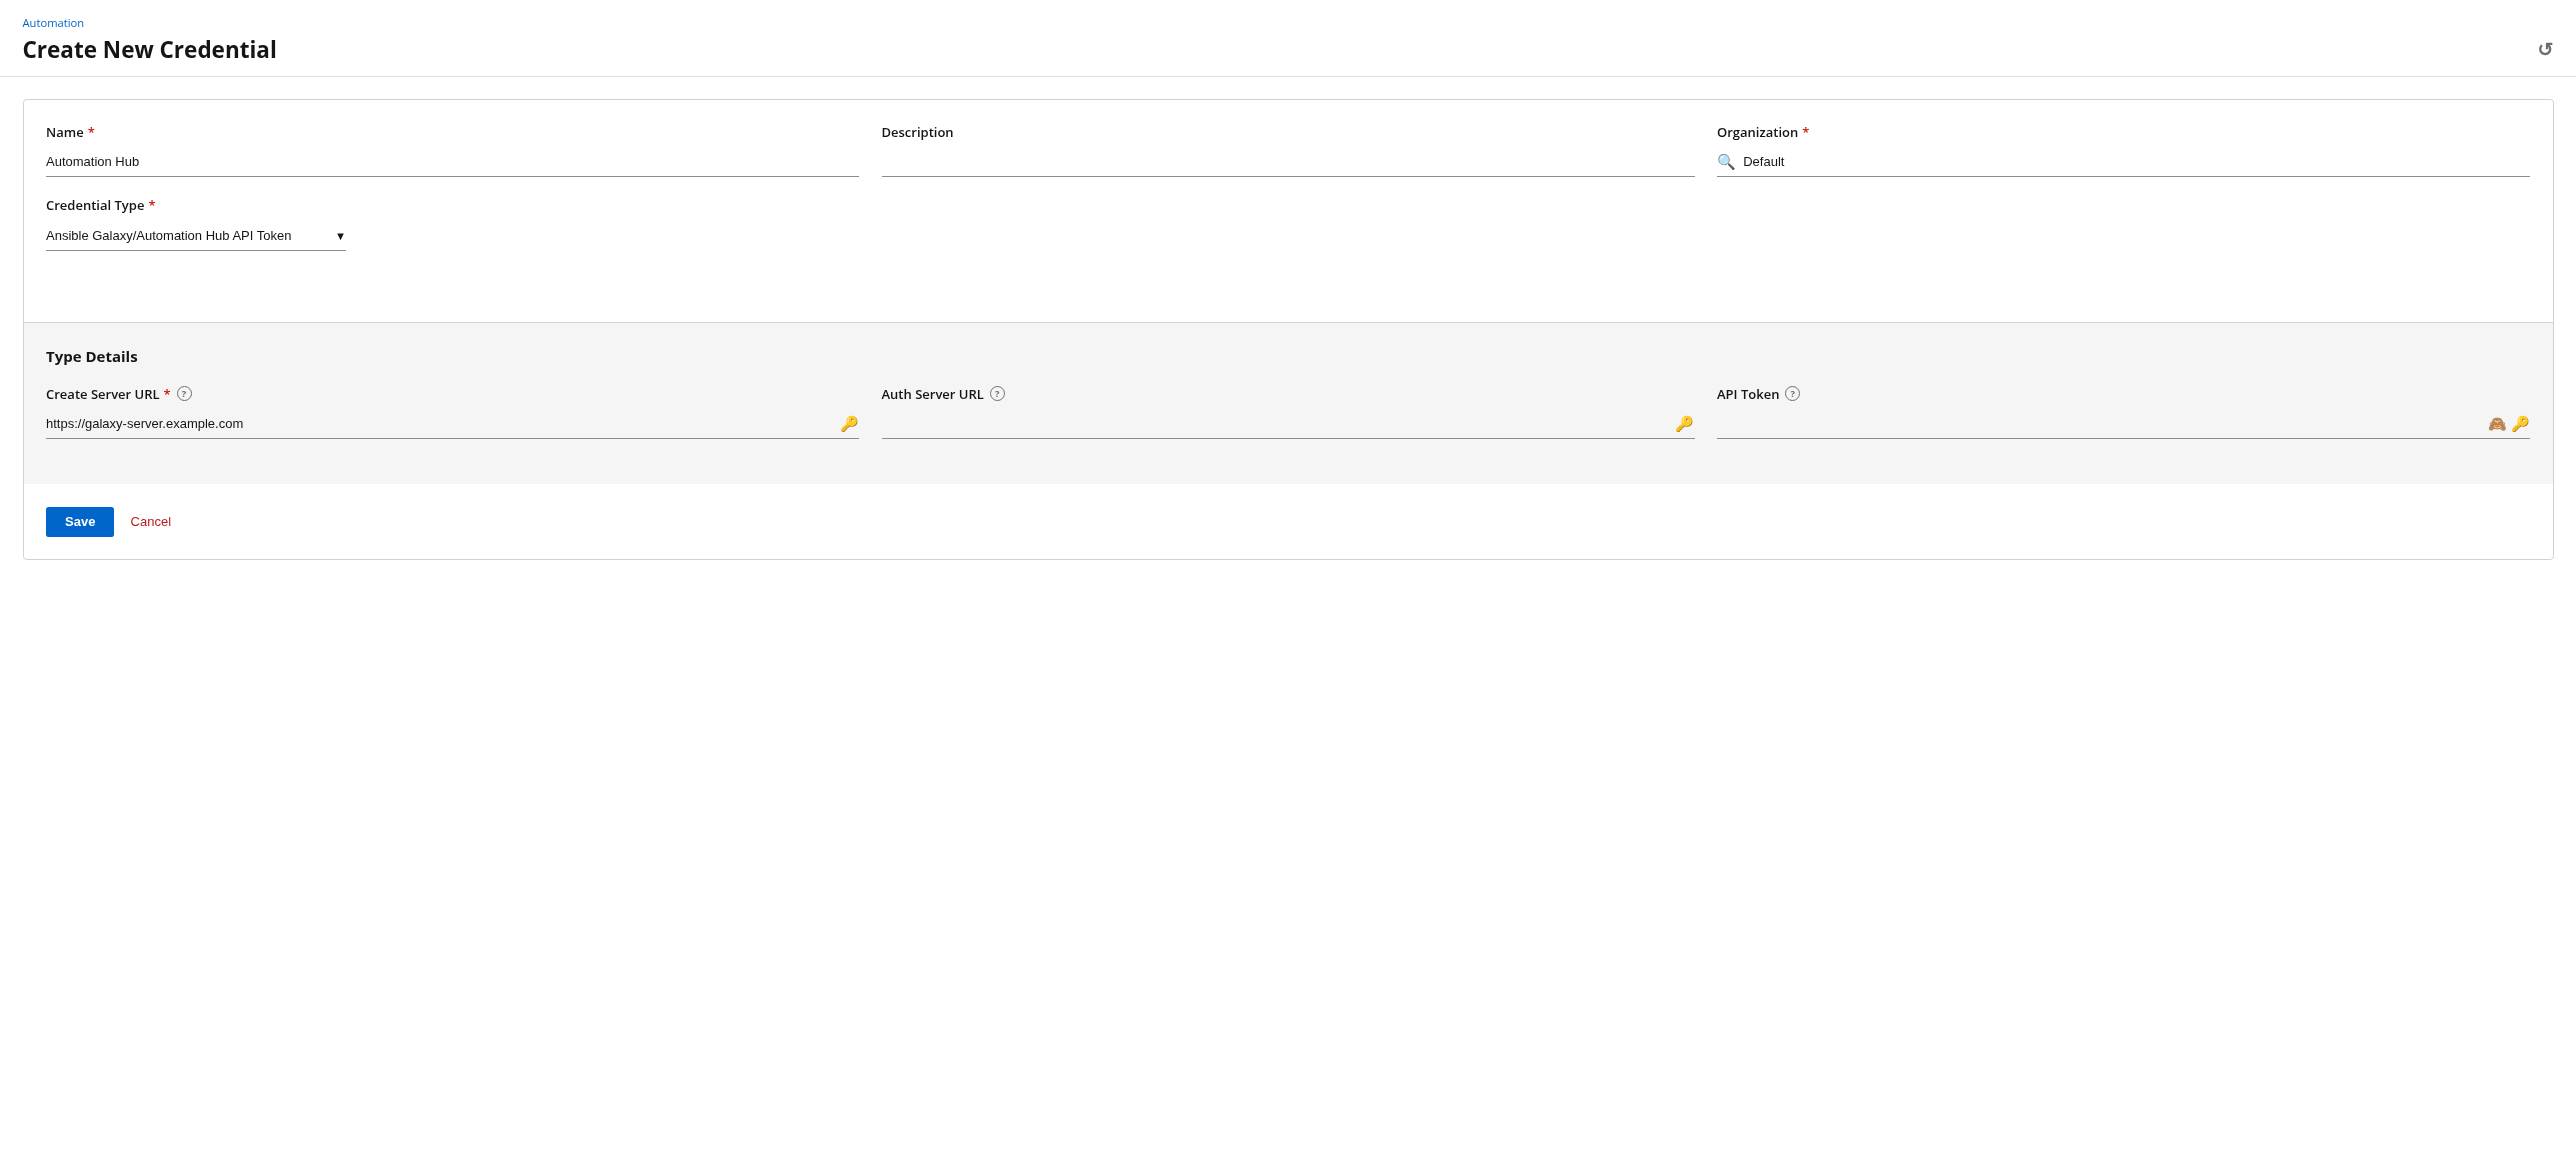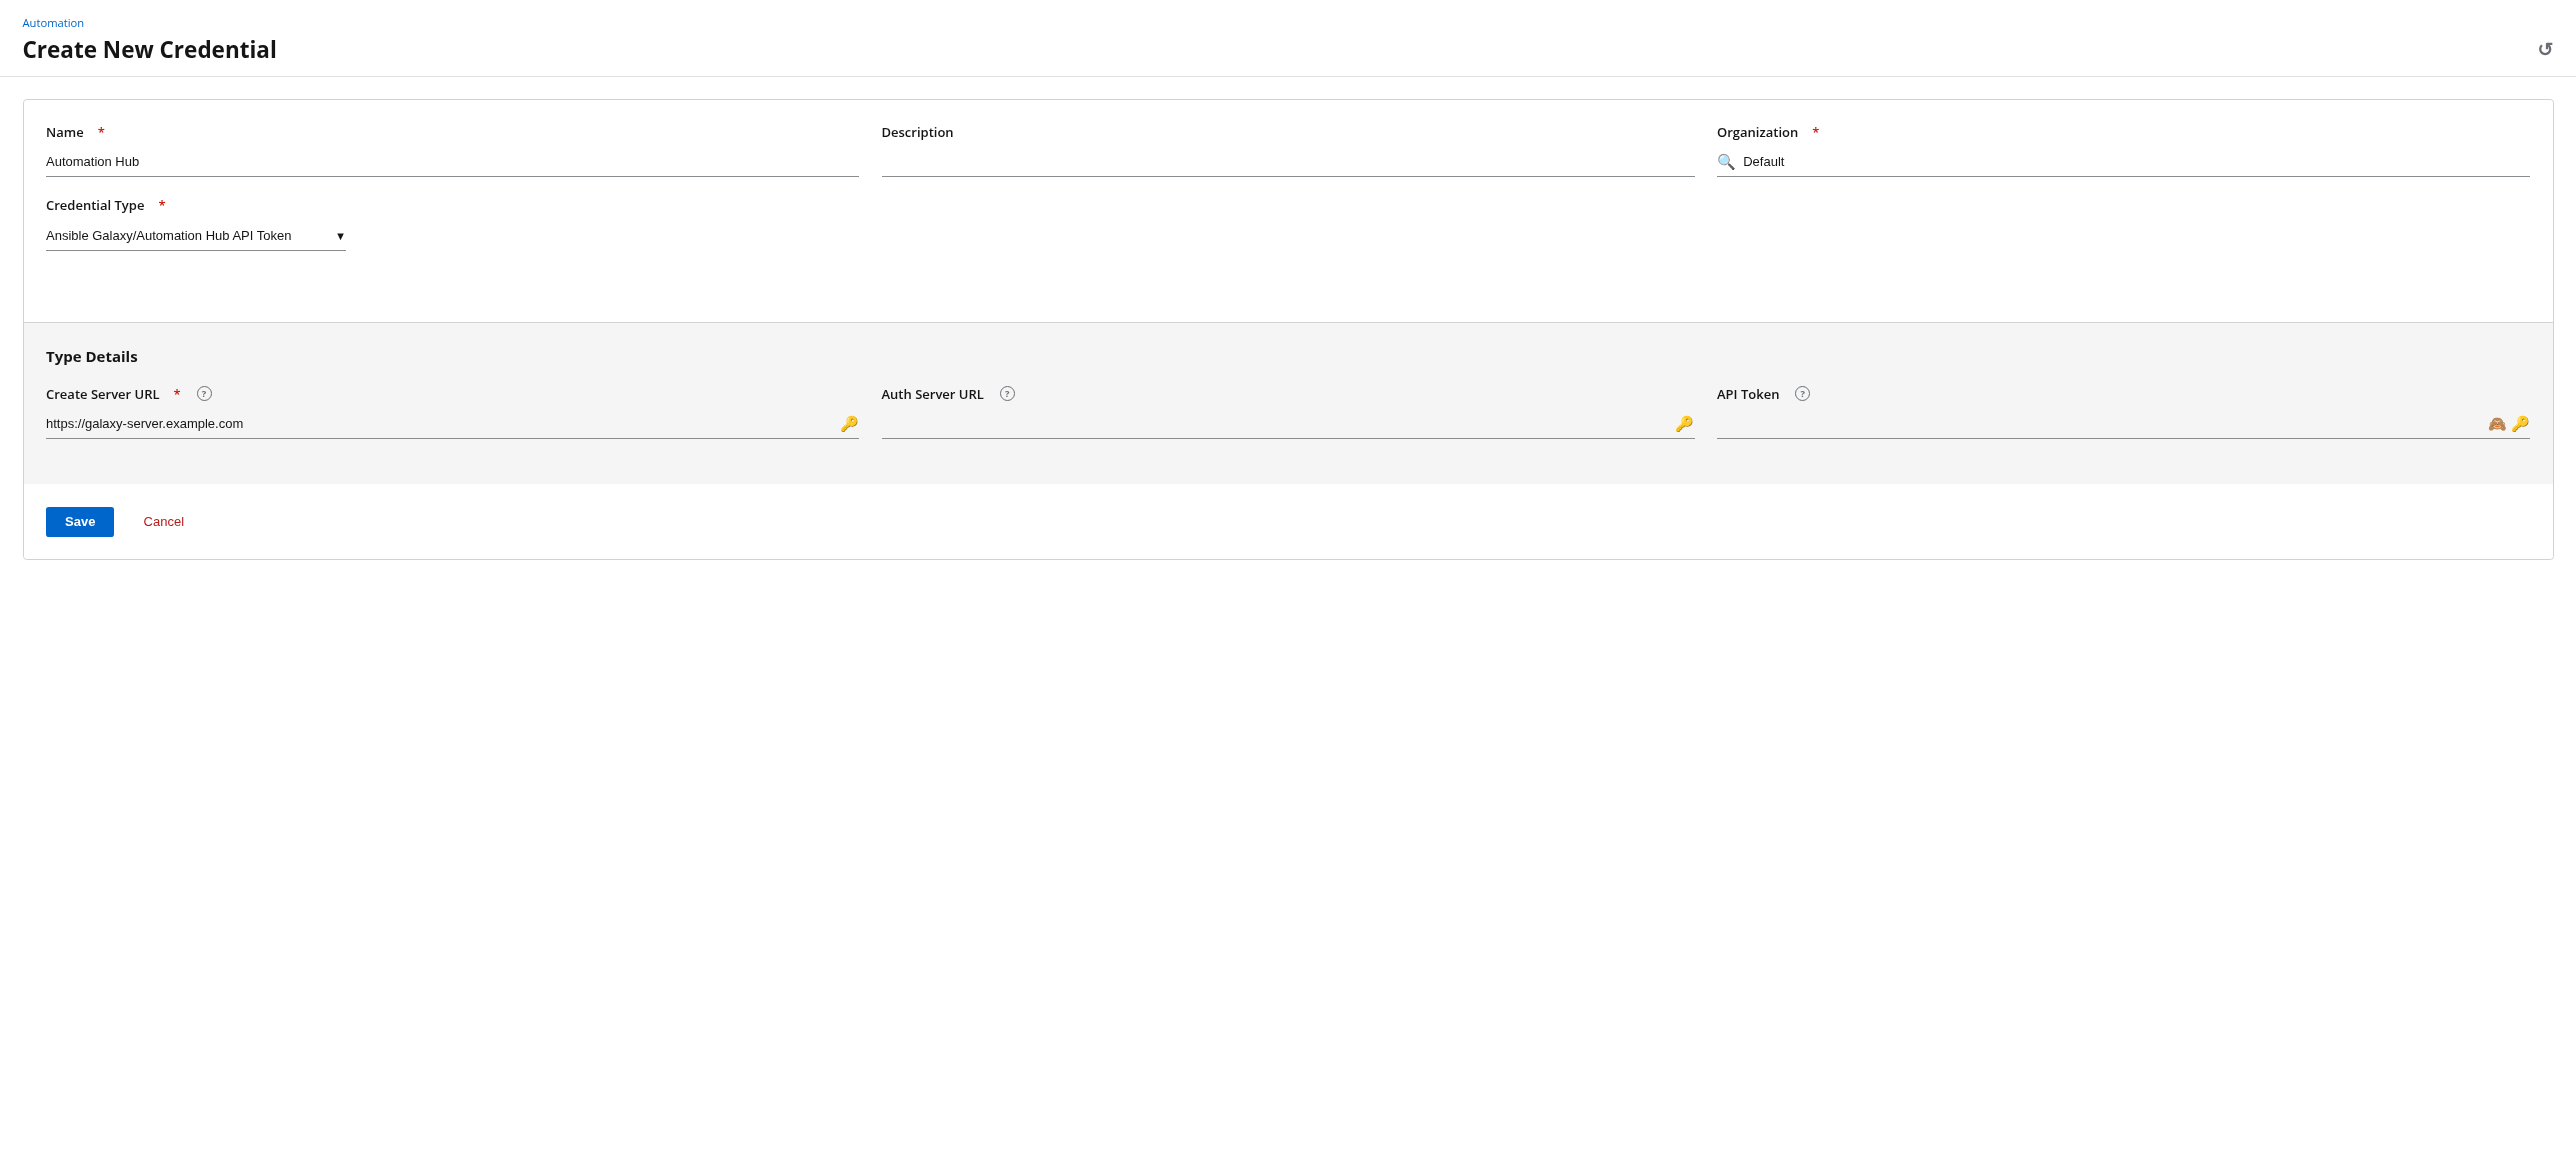--- a/index.html
+++ b/index.html
@@ -80,21 +80,21 @@
       flex-direction: column;
     }
 
     .form-label {
       font-size: 13px;
       font-weight: 600;
       color: #151515;
       margin-bottom: 5.6px;
       display: flex;
       align-items: center;
-      gap: 14px;
+      gap: 4px;
     }
 
     .required-star {
       color: #c9190b;
       font-size: 13px;
     }
 
     .help-icon {
       display: inline-flex;
       align-items: center;
@@ -218,21 +218,21 @@
       cursor: pointer;
       position: absolute;
       right: 22.5px;
       top: 50%;
       transform: translateY(-50%);
     }
 
     .action-row {
       padding: 22.5px;
       display: flex;
-      gap: 18px;
+      gap: 5px;
       align-items: center;
     }
 
     .save-button {
       background: #0066cc;
       color: #fff;
       border: none;
       border-radius: 2.8px;
       padding: 7.5px 19px;
       font-size: 13px;

